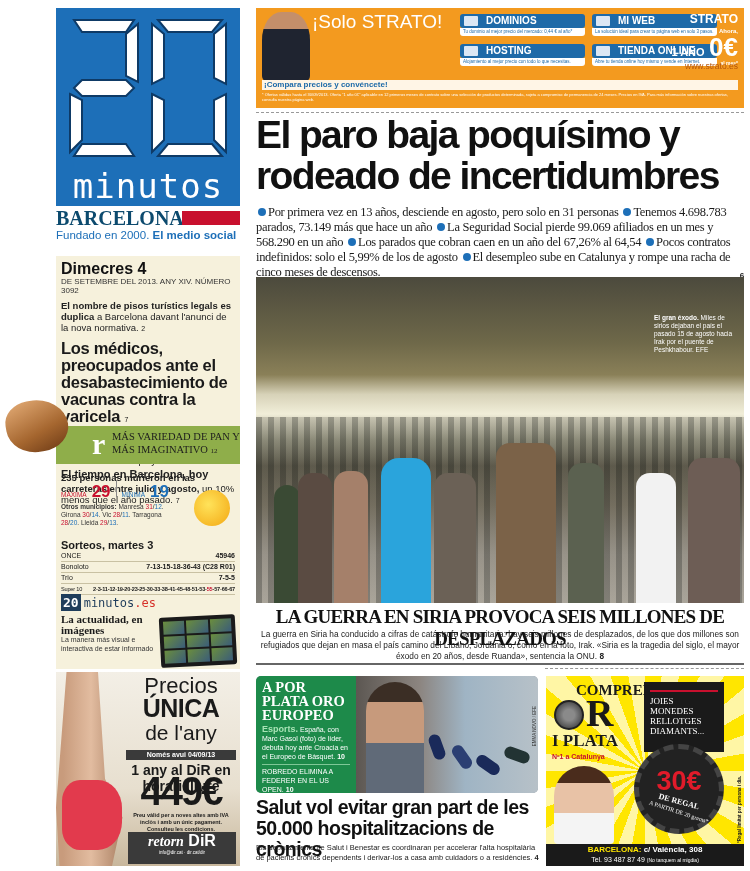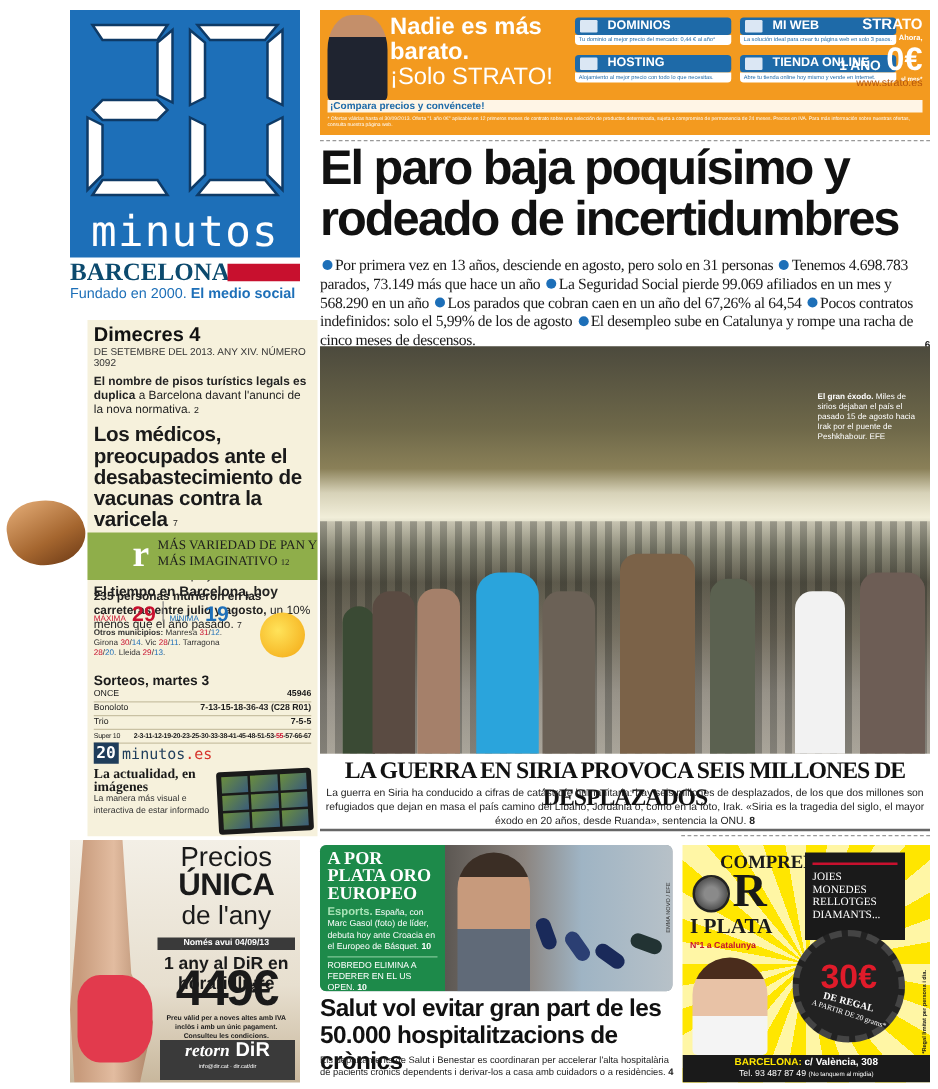--- a/index.html
+++ b/index.html
@@ -10,21 +10,21 @@
   #logo { left: 56px; top: 8px; width: 184px; height: 198px; background: #1d6fb8; }
   #logo .digits { position: absolute; left: 6px; top: 6px; width: 172px; height: 148px; }
   #logo .word { position: absolute; left: 0; right: 0; top: 160px; text-align: center; color: #fff; font-family: "DejaVu Sans Mono", monospace; font-size: 34px; letter-spacing: 1px; line-height: 36px; }
   #city { left: 56px; top: 208px; width: 184px; height: 20px; }
   #city .name { font-family: "Liberation Serif", serif; font-weight: bold; color: #0c4a6e; font-size: 20px; line-height: 20px; }
   #city .bar { position: absolute; right: 0; top: 3px; width: 58px; height: 14px; background: #c8102e; }
   #tagline { left: 56px; top: 229px; font-size: 11.5px; color: #1d6fb8; }
   #tagline b { font-weight: bold; }
 
   
-  #sidebar { left: 56px; top: 256px; width: 184px; height: 413px; background: #f6f1dc; margin-left: 14px; }
+  #sidebar { left: 56px; top: 256px; width: 184px; height: 413px; background: #f6f1dc; }
   .sb-pad { padding: 4px 5px; }
   #date-title { font-weight: bold; font-size: 16px; line-height: 17px; color: #111; }
   #date-sub { font-size: 8px; color: #333; text-transform: uppercase; }
   .sb-news { font-size: 9.5px; line-height: 11px; margin-top: 5px; color: #222; }
   .sb-news b { font-weight: bold; }
   .sb-news .pg { font-size: 7px; }
   #main-side-head { font-weight: bold; font-size: 16.5px; line-height: 17px; margin-top: 6px; letter-spacing: -0.3px; }
   #promo-r { position: absolute; left: 0; top: 170px; width: 184px; height: 38px; background: #8fae4a; }
   #promo-r .r { position: absolute; left: 36px; top: 2px; color: #fff; font-family: "Liberation Serif", serif; font-weight: bold; font-size: 30px; line-height: 32px; }
   #promo-r .txt { position: absolute; left: 56px; top: 4px; color: #1d1d1d; font-family: "Liberation Serif", serif; font-size: 10.5px; line-height: 13px; }
@@ -181,21 +181,20 @@
   <span class="bar"></span>
 </div>
 <div id="tagline" class="abs">
   <span>Fundado en 2000.</span>
   <b>El medio social</b>
 </div>
 
 <div id="strato" class="abs">
   <div class="man"></div>
   <div class="tag">
-    <div style="width:140px">Nadie es más barato.</div>
     <div class="solo">¡Solo STRATO!</div>
   </div>
   <div class="st-box" style="left:204px;top:6px">
     <span class="ic"></span>
     <div class="ttl">DOMINIOS</div>
     <div class="sub">Tu dominio al mejor precio del mercado: 0,44 € al año*</div>
   </div>
   <div class="st-box" style="left:336px;top:6px">
     <span class="ic"></span>
     <div class="ttl">MI WEB</div>

